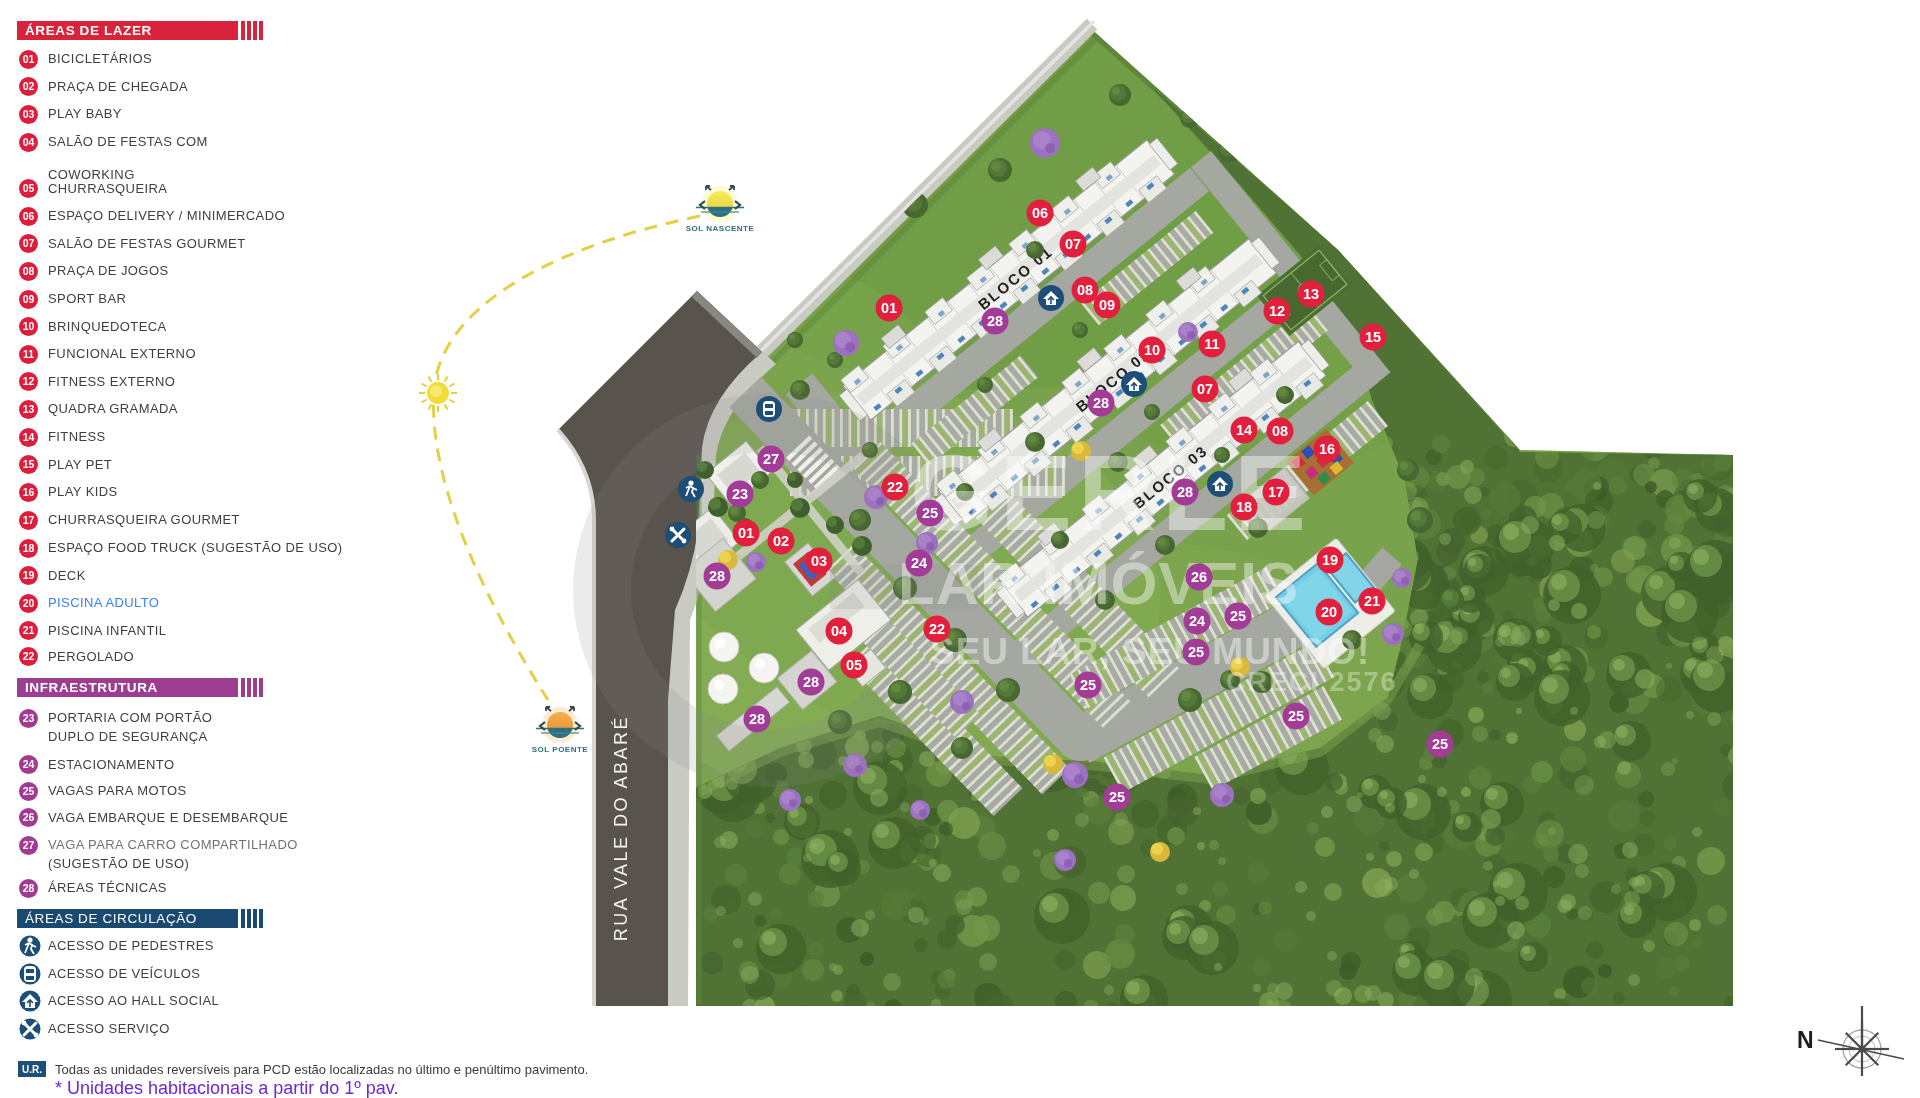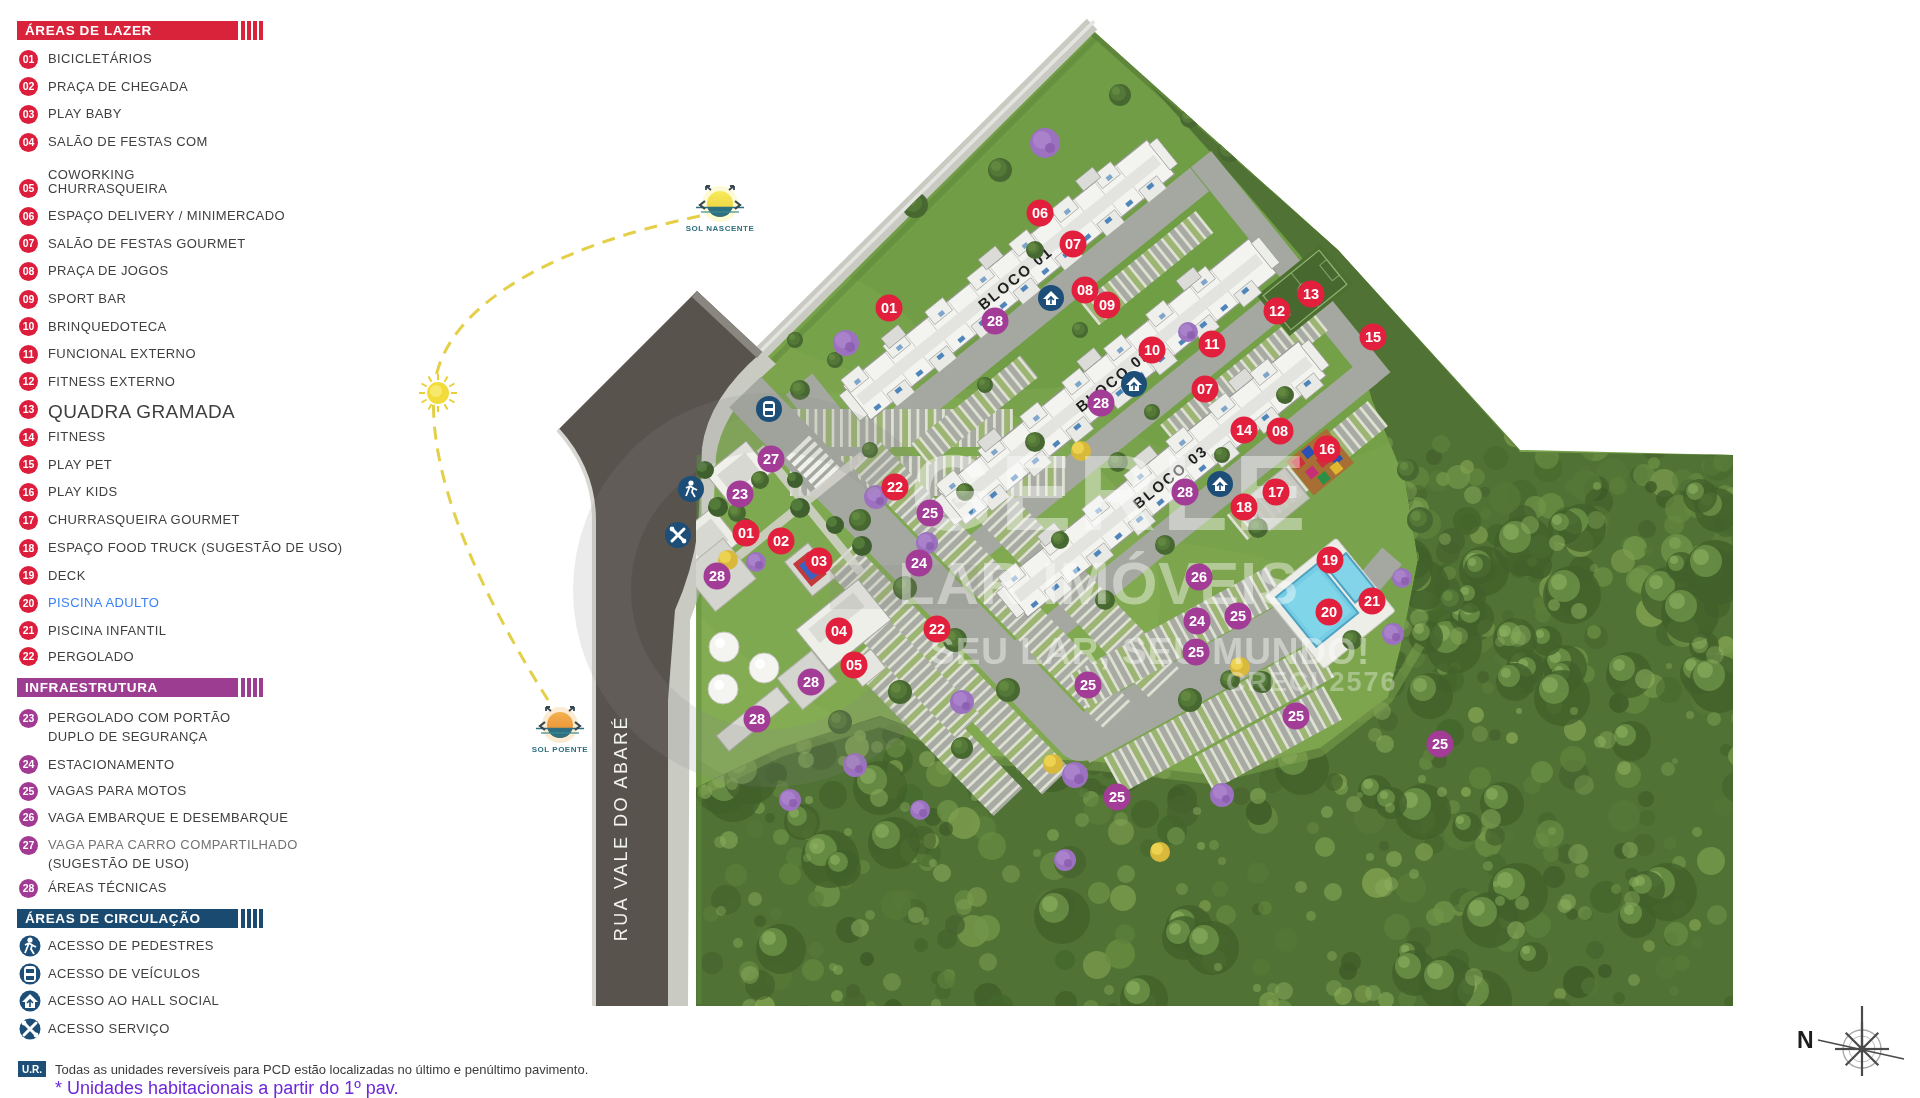--- a/index.html
+++ b/index.html
@@ -2150,21 +2150,21 @@
     <div style="position:absolute;left:48px;top:263px;font-size:13px;color:#3F3F3F;letter-spacing:0.4px;white-space:nowrap">PRAÇA DE JOGOS</div>
     <div style="position:absolute;left:19px;top:289.5px;width:19px;height:19px;border-radius:50%;background:#DC1E3C;color:#fff;font-size:10.5px;font-weight:bold;text-align:center;line-height:19px">09</div>
     <div style="position:absolute;left:48px;top:291px;font-size:13px;color:#3F3F3F;letter-spacing:0.4px;white-space:nowrap">SPORT BAR</div>
     <div style="position:absolute;left:19px;top:317.0px;width:19px;height:19px;border-radius:50%;background:#DC1E3C;color:#fff;font-size:10.5px;font-weight:bold;text-align:center;line-height:19px">10</div>
     <div style="position:absolute;left:48px;top:318.5px;font-size:13px;color:#3F3F3F;letter-spacing:0.4px;white-space:nowrap">BRINQUEDOTECA</div>
     <div style="position:absolute;left:19px;top:344.5px;width:19px;height:19px;border-radius:50%;background:#DC1E3C;color:#fff;font-size:10.5px;font-weight:bold;text-align:center;line-height:19px">11</div>
     <div style="position:absolute;left:48px;top:346px;font-size:13px;color:#3F3F3F;letter-spacing:0.4px;white-space:nowrap">FUNCIONAL EXTERNO</div>
     <div style="position:absolute;left:19px;top:372.0px;width:19px;height:19px;border-radius:50%;background:#DC1E3C;color:#fff;font-size:10.5px;font-weight:bold;text-align:center;line-height:19px">12</div>
     <div style="position:absolute;left:48px;top:373.5px;font-size:13px;color:#3F3F3F;letter-spacing:0.4px;white-space:nowrap">FITNESS EXTERNO</div>
     <div style="position:absolute;left:19px;top:399.5px;width:19px;height:19px;border-radius:50%;background:#DC1E3C;color:#fff;font-size:10.5px;font-weight:bold;text-align:center;line-height:19px">13</div>
-    <div style="position:absolute;left:48px;top:401px;font-size:19px;color:#3F3F3F;letter-spacing:0.4px;white-space:nowrap">QUADRA GRAMADA</div>
+    <div style="position:absolute;left:48px;top:401px;font-size:13px;color:#3F3F3F;letter-spacing:0.4px;white-space:nowrap">QUADRA GRAMADA</div>
     <div style="position:absolute;left:19px;top:427.5px;width:19px;height:19px;border-radius:50%;background:#DC1E3C;color:#fff;font-size:10.5px;font-weight:bold;text-align:center;line-height:19px">14</div>
     <div style="position:absolute;left:48px;top:429px;font-size:13px;color:#3F3F3F;letter-spacing:0.4px;white-space:nowrap">FITNESS</div>
     <div style="position:absolute;left:19px;top:455.0px;width:19px;height:19px;border-radius:50%;background:#DC1E3C;color:#fff;font-size:10.5px;font-weight:bold;text-align:center;line-height:19px">15</div>
     <div style="position:absolute;left:48px;top:456.5px;font-size:13px;color:#3F3F3F;letter-spacing:0.4px;white-space:nowrap">PLAY PET</div>
     <div style="position:absolute;left:19px;top:482.5px;width:19px;height:19px;border-radius:50%;background:#DC1E3C;color:#fff;font-size:10.5px;font-weight:bold;text-align:center;line-height:19px">16</div>
     <div style="position:absolute;left:48px;top:484px;font-size:13px;color:#3F3F3F;letter-spacing:0.4px;white-space:nowrap">PLAY KIDS</div>
     <div style="position:absolute;left:19px;top:510.5px;width:19px;height:19px;border-radius:50%;background:#DC1E3C;color:#fff;font-size:10.5px;font-weight:bold;text-align:center;line-height:19px">17</div>
     <div style="position:absolute;left:48px;top:512px;font-size:13px;color:#3F3F3F;letter-spacing:0.4px;white-space:nowrap">CHURRASQUEIRA GOURMET</div>
     <div style="position:absolute;left:19px;top:538.5px;width:19px;height:19px;border-radius:50%;background:#DC1E3C;color:#fff;font-size:10.5px;font-weight:bold;text-align:center;line-height:19px">18</div>
     <div style="position:absolute;left:48px;top:540px;font-size:13px;color:#3F3F3F;letter-spacing:0.4px;white-space:nowrap">ESPAÇO FOOD TRUCK (SUGESTÃO DE USO)</div>
@@ -2176,35 +2176,35 @@
     <div style="position:absolute;left:48px;top:622.5px;font-size:13px;color:#3F3F3F;letter-spacing:0.4px;white-space:nowrap">PISCINA INFANTIL</div>
     <div style="position:absolute;left:19px;top:647.0px;width:19px;height:19px;border-radius:50%;background:#DC1E3C;color:#fff;font-size:10.5px;font-weight:bold;text-align:center;line-height:19px">22</div>
     <div style="position:absolute;left:48px;top:648.5px;font-size:13px;color:#3F3F3F;letter-spacing:0.4px;white-space:nowrap">PERGOLADO</div>
     <div style="position:absolute;left:17px;top:678px;width:221px;height:19px;background:#9D3D92"></div>
     <div style="position:absolute;left:25px;top:680px;font-size:13.5px;font-weight:bold;color:#fff;letter-spacing:0.6px">INFRAESTRUTURA</div>
     <div style="position:absolute;left:241px;top:678px;width:3.5px;height:19px;background:#9D3D92"></div>
     <div style="position:absolute;left:247px;top:678px;width:3.5px;height:19px;background:#9D3D92"></div>
     <div style="position:absolute;left:253px;top:678px;width:3.5px;height:19px;background:#9D3D92"></div>
     <div style="position:absolute;left:259px;top:678px;width:3.5px;height:19px;background:#9D3D92"></div>
     <div style="position:absolute;left:19px;top:708.5px;width:19px;height:19px;border-radius:50%;background:#A23A93;color:#fff;font-size:10.5px;font-weight:bold;text-align:center;line-height:19px">23</div>
-    <div style="position:absolute;left:48px;top:710px;font-size:13px;color:#3F3F3F;letter-spacing:0.4px;white-space:nowrap">PERGOLADO COM PORTÃO</div>
+    <div style="position:absolute;left:48px;top:710px;font-size:13px;color:#3F3F3F;letter-spacing:0.4px;white-space:nowrap">PORTARIA COM PORTÃO</div>
     <div style="position:absolute;left:48px;top:729px;font-size:13px;color:#3F3F3F;letter-spacing:0.4px;white-space:nowrap">DUPLO DE SEGURANÇA</div>
     <div style="position:absolute;left:19px;top:755.0px;width:19px;height:19px;border-radius:50%;background:#A23A93;color:#fff;font-size:10.5px;font-weight:bold;text-align:center;line-height:19px">24</div>
     <div style="position:absolute;left:48px;top:756.5px;font-size:13px;color:#3F3F3F;letter-spacing:0.4px;white-space:nowrap">ESTACIONAMENTO</div>
     <div style="position:absolute;left:19px;top:781.5px;width:19px;height:19px;border-radius:50%;background:#A23A93;color:#fff;font-size:10.5px;font-weight:bold;text-align:center;line-height:19px">25</div>
     <div style="position:absolute;left:48px;top:783px;font-size:13px;color:#3F3F3F;letter-spacing:0.4px;white-space:nowrap">VAGAS PARA MOTOS</div>
     <div style="position:absolute;left:19px;top:808.0px;width:19px;height:19px;border-radius:50%;background:#A23A93;color:#fff;font-size:10.5px;font-weight:bold;text-align:center;line-height:19px">26</div>
     <div style="position:absolute;left:48px;top:809.5px;font-size:13px;color:#3F3F3F;letter-spacing:0.4px;white-space:nowrap">VAGA EMBARQUE E DESEMBARQUE</div>
     <div style="position:absolute;left:19px;top:835.5px;width:19px;height:19px;border-radius:50%;background:#A23A93;color:#fff;font-size:10.5px;font-weight:bold;text-align:center;line-height:19px">27</div>
     <div style="position:absolute;left:48px;top:837px;font-size:13px;color:#737373;letter-spacing:0.4px;white-space:nowrap">VAGA PARA CARRO COMPARTILHADO</div>
     <div style="position:absolute;left:48px;top:856px;font-size:13px;color:#3F3F3F;letter-spacing:0.4px;white-space:nowrap">(SUGESTÃO DE USO)</div>
     <div style="position:absolute;left:19px;top:878.5px;width:19px;height:19px;border-radius:50%;background:#A23A93;color:#fff;font-size:10.5px;font-weight:bold;text-align:center;line-height:19px">28</div>
     <div style="position:absolute;left:48px;top:880px;font-size:13px;color:#3F3F3F;letter-spacing:0.4px;white-space:nowrap">ÁREAS TÉCNICAS</div>
     <div style="position:absolute;left:17px;top:909px;width:221px;height:19px;background:#1B4A70"></div>
-    <div style="position:absolute;left:25px;top:911px;font-size:13.5px;font-weight:bold;color:#fff;letter-spacing:0.6px">ÁREAS DE CIRCULAÇÃO</div>
+    <div style="position:absolute;left:25px;top:911px;font-size:13.5px;font-weight:normal;color:#fff;letter-spacing:0.6px">ÁREAS DE CIRCULAÇÃO</div>
     <div style="position:absolute;left:241px;top:909px;width:3.5px;height:19px;background:#1B4A70"></div>
     <div style="position:absolute;left:247px;top:909px;width:3.5px;height:19px;background:#1B4A70"></div>
     <div style="position:absolute;left:253px;top:909px;width:3.5px;height:19px;background:#1B4A70"></div>
     <div style="position:absolute;left:259px;top:909px;width:3.5px;height:19px;background:#1B4A70"></div>
     <svg width="26" height="26" style="position:absolute;left:17px;top:933px">
       <circle cx="13" cy="13" r="10.5" fill="#1C4E78"></circle>
       <circle cx="13" cy="7" r="2.6" fill="#fff"></circle>
       <path d="M 12,10 L 15,12 L 14,16 L 17,21 M 12,10 L 10,15 L 8,20 M 12,10 L 8,12 M 15,12 L 19,14" stroke="#fff" stroke-width="1.8" fill="none"></path>
     </svg>
     <div style="position:absolute;left:48px;top:938px;font-size:13px;color:#3F3F3F;letter-spacing:0.4px;white-space:nowrap">ACESSO DE PEDESTRES</div>

